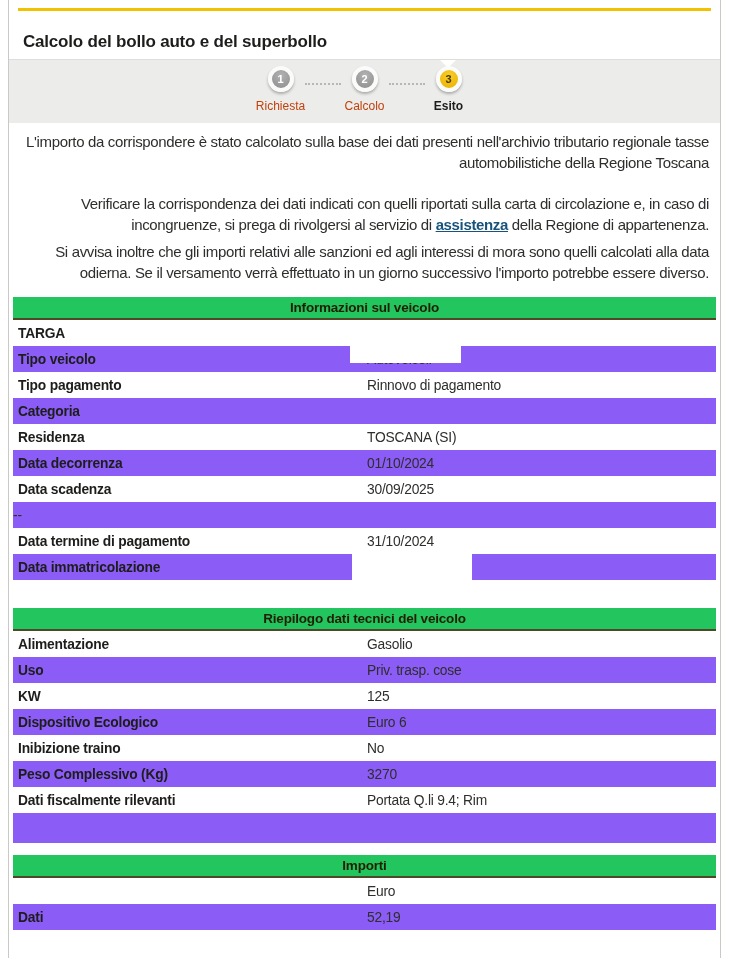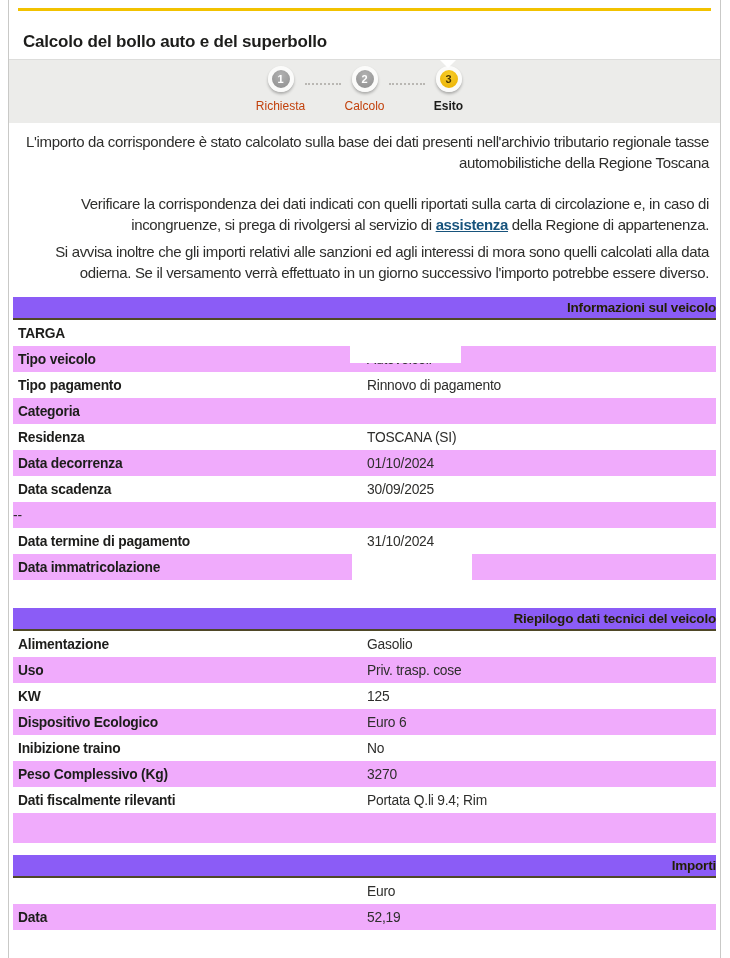--- a/index.html
+++ b/index.html
@@ -68,29 +68,29 @@
   }
   .content p.p1 { margin-top: 8px; }
   .content p.p2 { margin-bottom: 6px; }
   .content p.p3 { margin-bottom: 14px; }
   .link { color: #17537C; font-weight: bold; text-decoration: underline; cursor: pointer; }
   
   .tbl { position: relative; margin: 0 4px 28px; font-size: 13.8px; }
   .tbl.t2 { margin-bottom: 12px; }
   .tbl.t3 { margin-bottom: 0; }
   .tbl-hd {
-    background: #8b5cf6;
+    background: #22c55e;
     border-bottom: 2px solid #4f4827;
     height: 21px; line-height: 21px;
-    text-align: right; font-weight: bold;
+    text-align: center; font-weight: bold;
     font-size: 13.5px; color: #221f04;
     letter-spacing: -0.2px;
   }
   .row { display: flex; align-items: center; height: 26px; }
-  .row.alt { background: #f0abfc; }
+  .row.alt { background: #8b5cf6; }
   .row.tall { height: 30px; }
   .row .lbl {
     flex: 0 0 349px; padding-left: 5px;
     font-weight: bold; color: #1d1d1b;
     letter-spacing: -0.2px;
     white-space: nowrap; overflow: hidden;
   }
   .row .val { flex: 1; color: #2e2e2c; letter-spacing: -0.2px; white-space: nowrap; }
   .redact { position: absolute; background: #ffffff; }
   .redact-a { left: 337px; top: 23px; width: 111px; height: 43px; }
@@ -208,21 +208,21 @@
         </div>
     </div>
 
     <div class="tbl t3" style="margin-left:-10px; margin-right:-10px;">
       <div class="tbl-hd">Importi</div>
       <div class="row">
           <div class="lbl"></div>
           <div class="val">Euro</div>
         </div>
       <div class="row alt">
-          <div class="lbl">Data</div>
+          <div class="lbl">Dati</div>
           <div class="val">52,19</div>
         </div>
       <div class="row">
           <div class="lbl"></div>
           <div class="val"></div>
         </div>
     </div>
   </div>
 </div>
 

